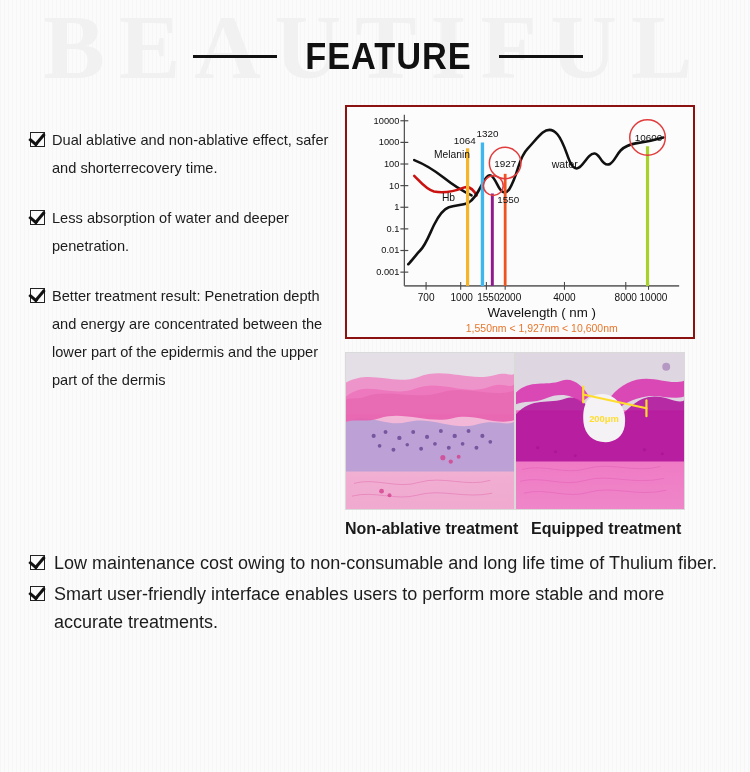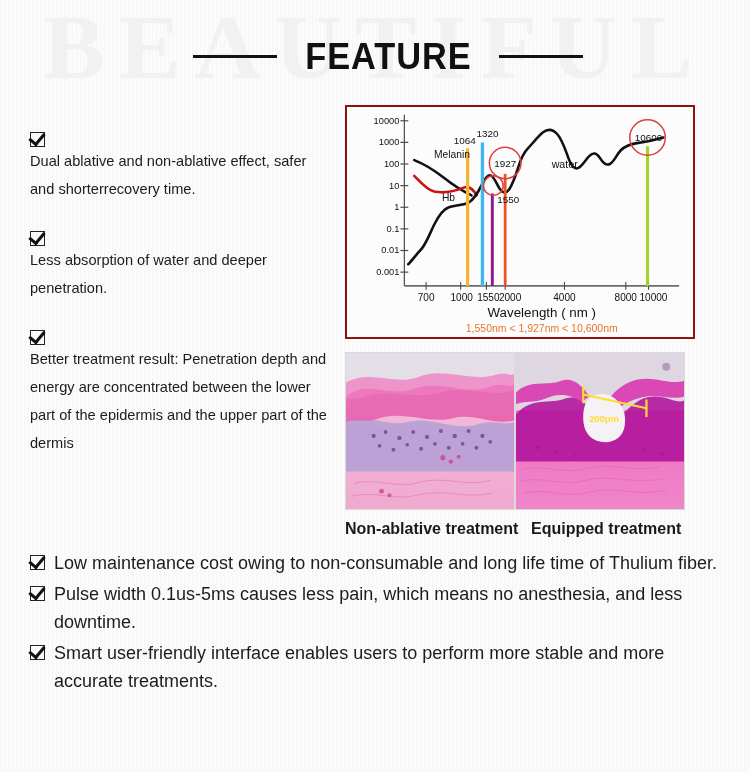--- a/index.html
+++ b/index.html
@@ -59,21 +59,21 @@
     border-bottom:3px solid #111;
     transform:rotate(40deg);
   }
   .bullet{display:flex;align-items:flex-start;}
   .bullet .txt{flex:1;}
 
   #left-col{
     position:absolute;left:30px;top:126px;width:300px;
     font-size:14.6px;line-height:28px;color:#1c1c1c;
   }
-  #left-col .bullet{margin-bottom:22px;flex-direction:column;}
+  #left-col .bullet{margin-bottom:22px;}
   #left-col .bullet:last-child{margin-bottom:12px;}
   #left-col .chk{margin-top:6px;}
 
   #bottom-col{
     position:absolute;left:30px;top:549px;width:700px;
     font-size:18px;line-height:28.5px;color:#1c1c1c;
   }
   #bottom-col .bullet{margin-bottom:2px;}
   #bottom-col .chk{margin-top:6px;margin-right:9px;}
 
@@ -333,21 +333,17 @@
     <div class="cap2">Equipped treatment</div>
   </div>
 
   <div id="bottom-col">
     <div class="bullet">
       <span class="chk"></span>
       <span class="txt">Low maintenance cost owing to non-consumable and long life time of Thulium fiber.</span>
     </div>
     <div class="bullet">
       <span class="chk"></span>
-      <span class="txt">Pulse width 0.1us-5ms causes less pain, which means no anesthesia, and less downtime.</span>
-    </div>
-    <div class="bullet">
-      <span class="chk"></span>
       <span class="txt">Smart user-friendly interface enables users to perform more stable and more accurate treatments.</span>
     </div>
   </div>
 
 </div>
 
 </body></html>

